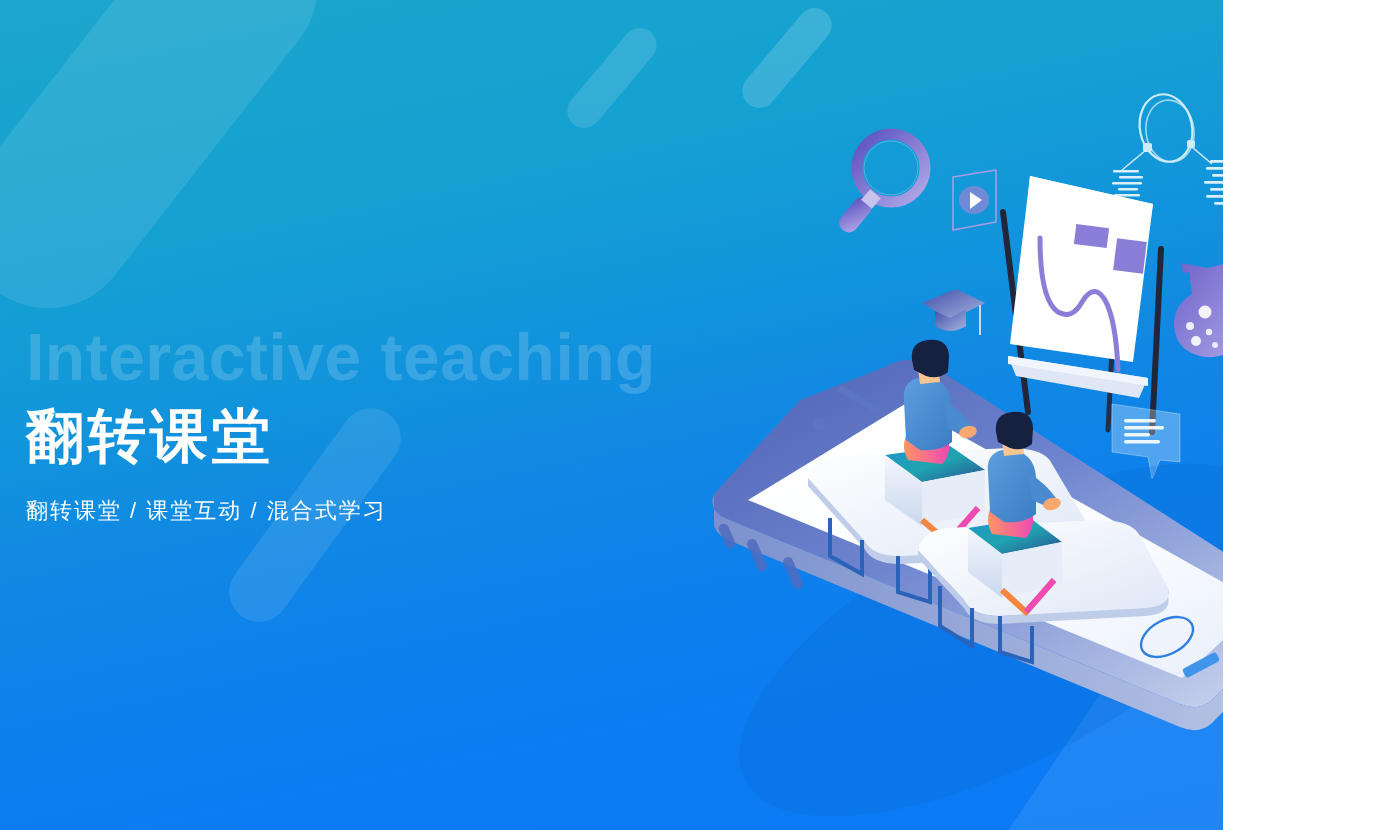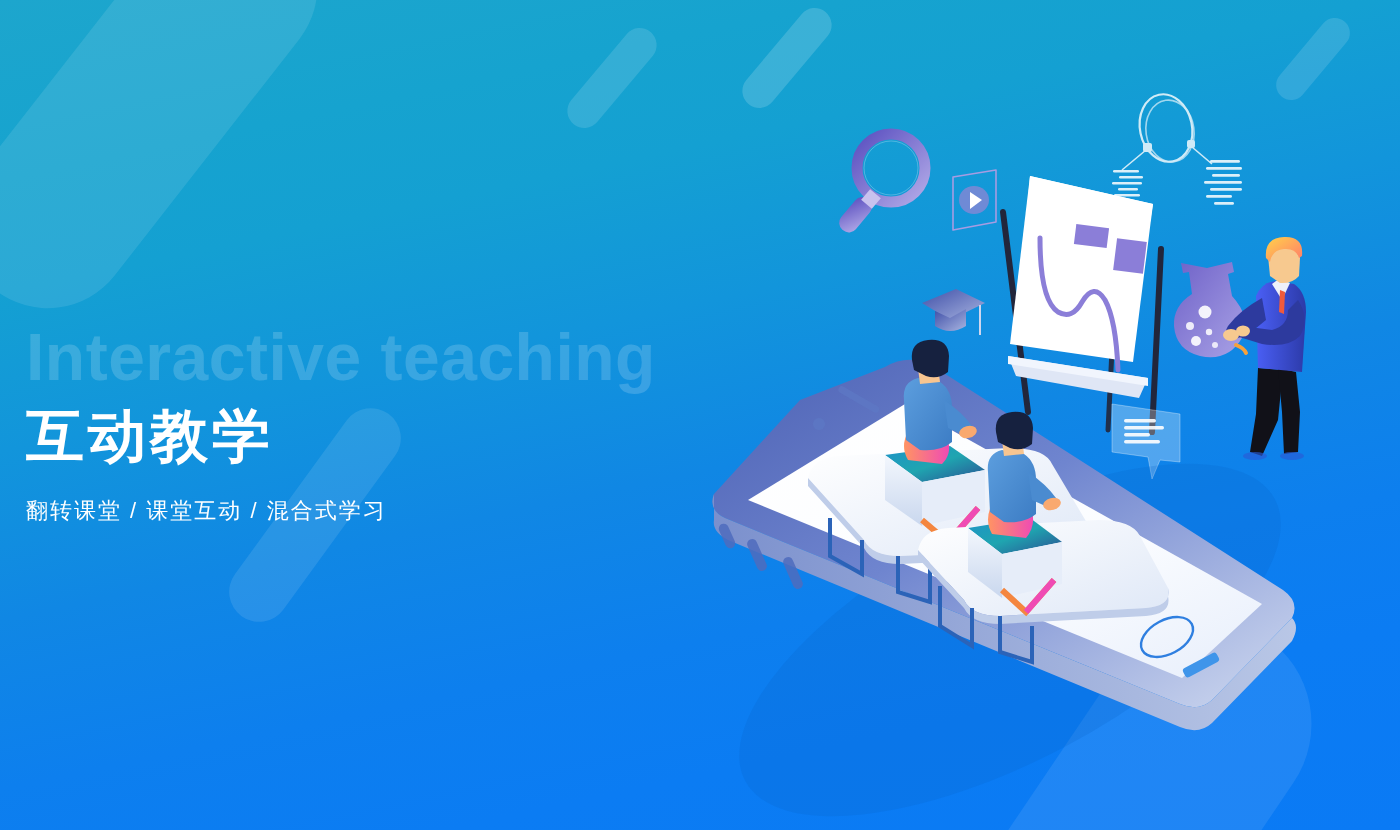--- a/index.html
+++ b/index.html
@@ -1,20 +1,20 @@
 <!DOCTYPE html>
 <html><head>
 <meta charset="utf-8">
 <style>
   html,body{margin:0;padding:0;background:#ffffff;}
   body{font-family:"Liberation Sans","DejaVu Sans",sans-serif;}
 
   .banner{
     position:relative;
-    width:1400px;
+    width:1223px;
     height:830px;
     overflow:hidden;
     background:linear-gradient(168deg,#1da6cd 0%,#16a3cf 16%,#14a0d2 26%,#1295db 40%,#1087e4 55%,#0d7fee 70%,#0b7cf3 82%,#0a7af5 100%);
   }
 
   
   .bar{position:absolute;border-radius:999px;background:#ffffff;pointer-events:none;}
   .bar-a{width:170px;height:470px;left:55px;top:-130px;transform:rotate(38deg);opacity:.10;}
   .bar-b{width:34px;height:120px;left:595px;top:18px;transform:rotate(40deg);opacity:.13;}
   .bar-c{width:34px;height:120px;left:770px;top:-2px;transform:rotate(40deg);opacity:.16;}
@@ -51,21 +51,21 @@
 <div class="banner">
 
   <div class="bar bar-a"></div>
   <div class="bar bar-b"></div>
   <div class="bar bar-c"></div>
   <div class="bar bar-d"></div>
   <div class="bar bar-e"></div>
   <div class="bar bar-f"></div>
 
   <div class="ghost">Interactive teaching</div>
-  <div class="headline">互动教学</div>
+  <div class="headline">翻转课堂</div>
   <div class="subtitle">翻转课堂 / 课堂互动 / 混合式学习</div>
 
   <svg class="art" viewBox="0 0 1400 830" xmlns="http://www.w3.org/2000/svg">
     <defs>
       <linearGradient id="gBezel" x1="0" y1="0" x2="1" y2="1">
         <stop offset="0%" stop-color="#4d62b4"></stop>
         <stop offset="45%" stop-color="#6f85cf"></stop>
         <stop offset="100%" stop-color="#cfd9ef"></stop>
       </linearGradient>
       <linearGradient id="gBezel2" x1="0" y1="0" x2="1" y2="0">

